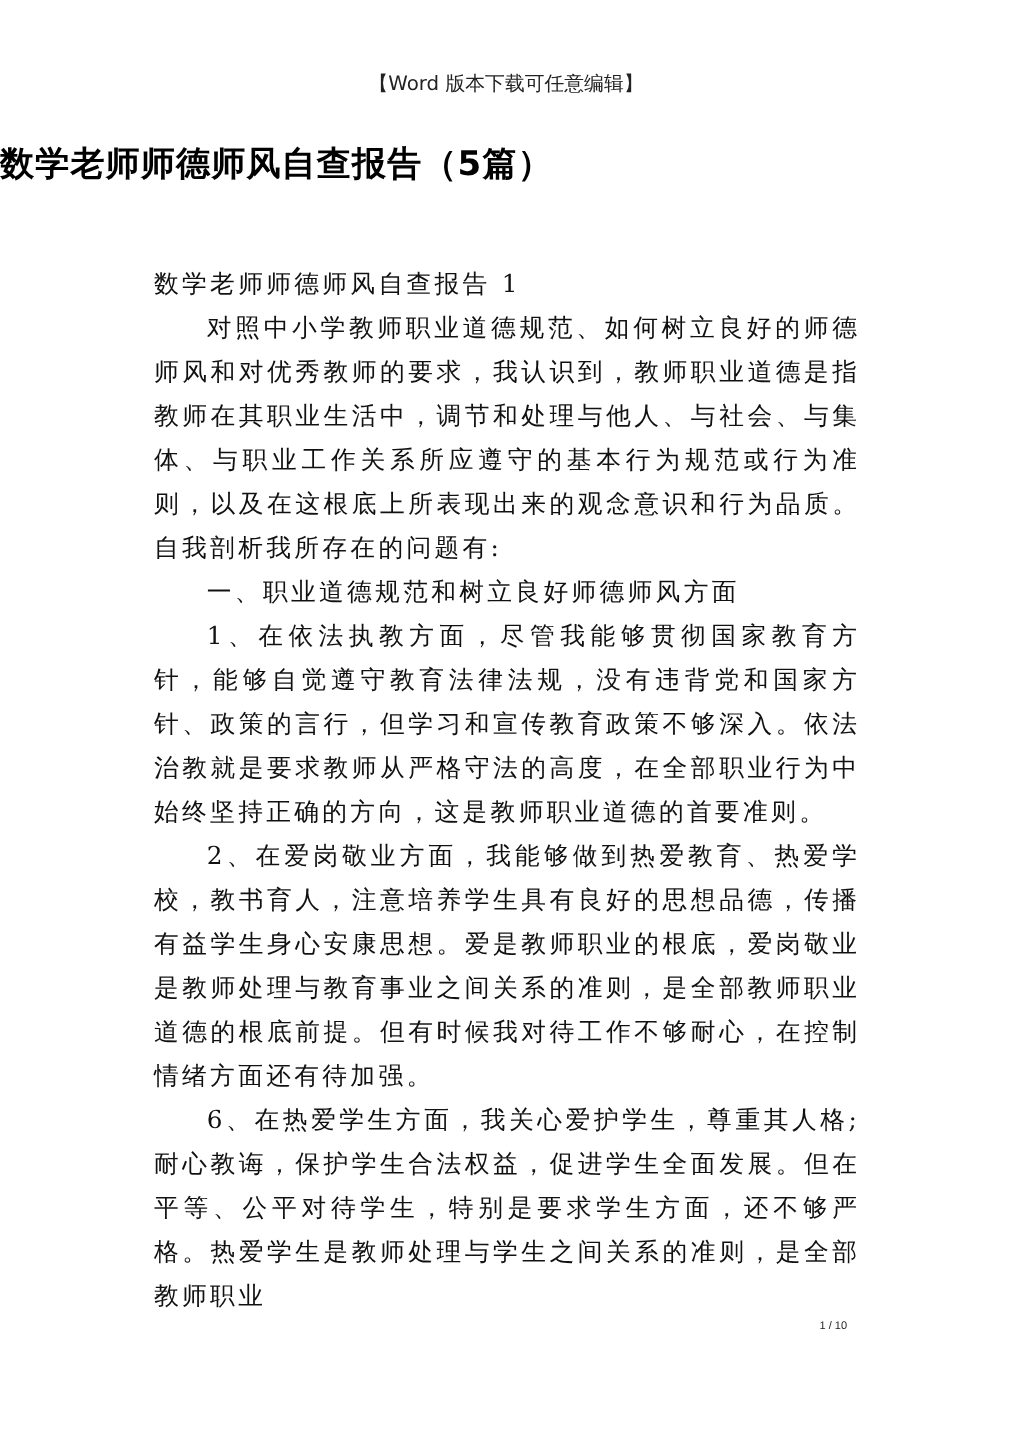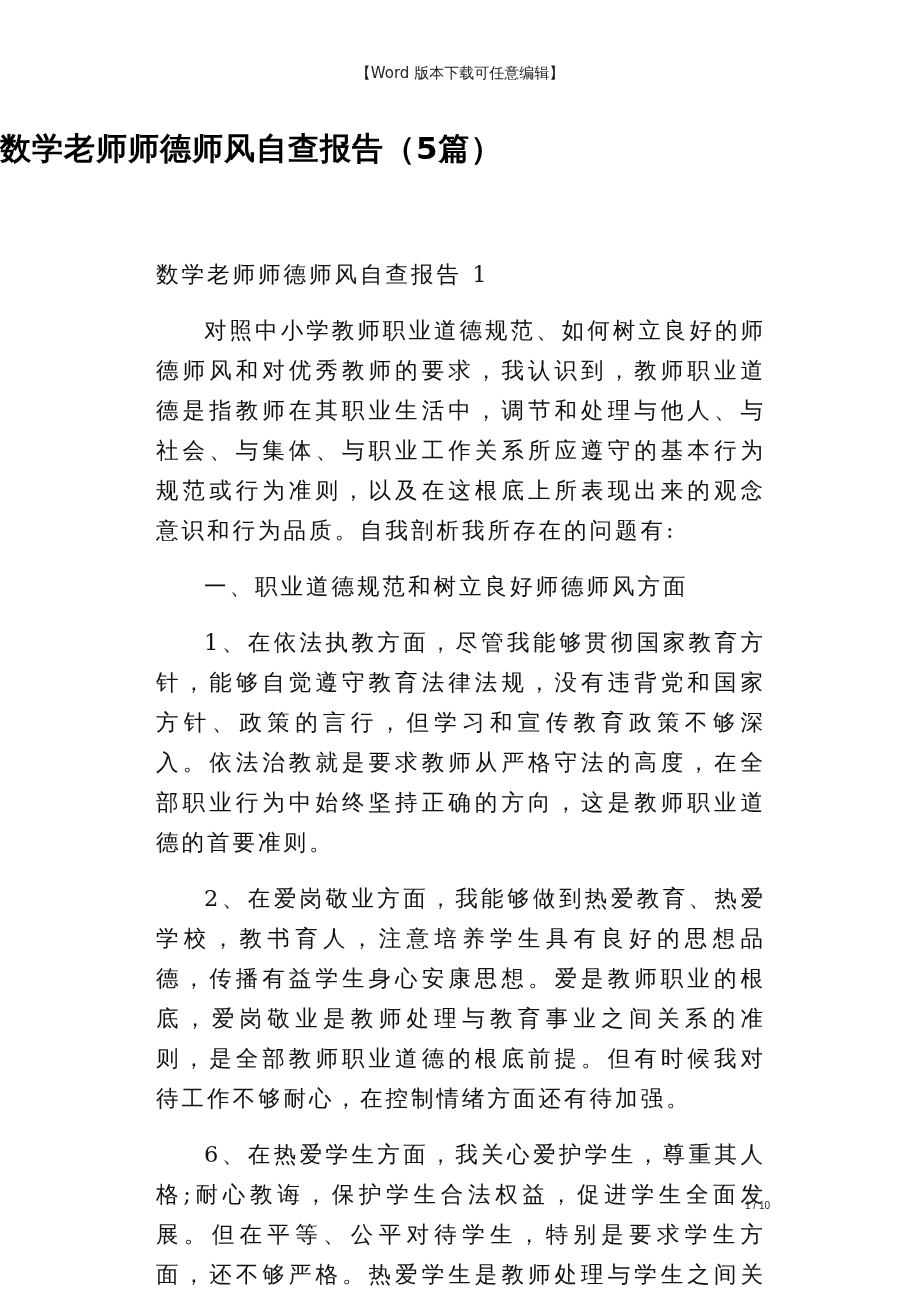--- a/index.html
+++ b/index.html
@@ -1,20 +1,20 @@
 <!DOCTYPE html>
 <html><head>
 <meta charset="utf-8">
 <style>
   html, body { margin: 0; padding: 0; background: #ffffff; }
   body { width: 920px; height: 1302px; position: relative; overflow: hidden; font-family: "DejaVu Serif", "Liberation Serif", serif; color: #111; }
-  .header-note { position: absolute; top: 64px; left: 0; width: 920px; text-align: center; font-family: "DejaVu Sans", "Liberation Sans", sans-serif; font-size: 15px; color: #222; }
+  .header-note { position: absolute; top: 64px; left: 0; width: 920px; text-align: center; font-family: "DejaVu Sans", "Liberation Sans", sans-serif; font-size: 18px; color: #222; }
   .title { position: absolute; top: 128px; left: 0; width: 920px; text-align: left; font-family: "DejaVu Sans", "Liberation Sans", sans-serif; font-weight: bold; font-size: 31px; letter-spacing: 1px; color: #000; }
   .body { position: absolute; top: 238px; left: 140px; width: 642px; font-size: 22.5px; line-height: 40px; letter-spacing: 3px; }
-  .body p { margin: 16px; text-align: justify; text-align-last: left; }
+  .body p { margin: 0; text-align: justify; text-align-last: left; }
   .indent { text-indent: 48px; }
   .page-num { position: absolute; top: 1200px; left: 745px; font-family: "Liberation Sans", sans-serif; font-size: 10px; color: #222; }
 </style>
 </head>
 <body>
 
 <div class="header-note">【Word 版本下载可任意编辑】</div>
 <div class="title">数学老师师德师风自查报告（5篇）</div>
 
 <div class="body">

